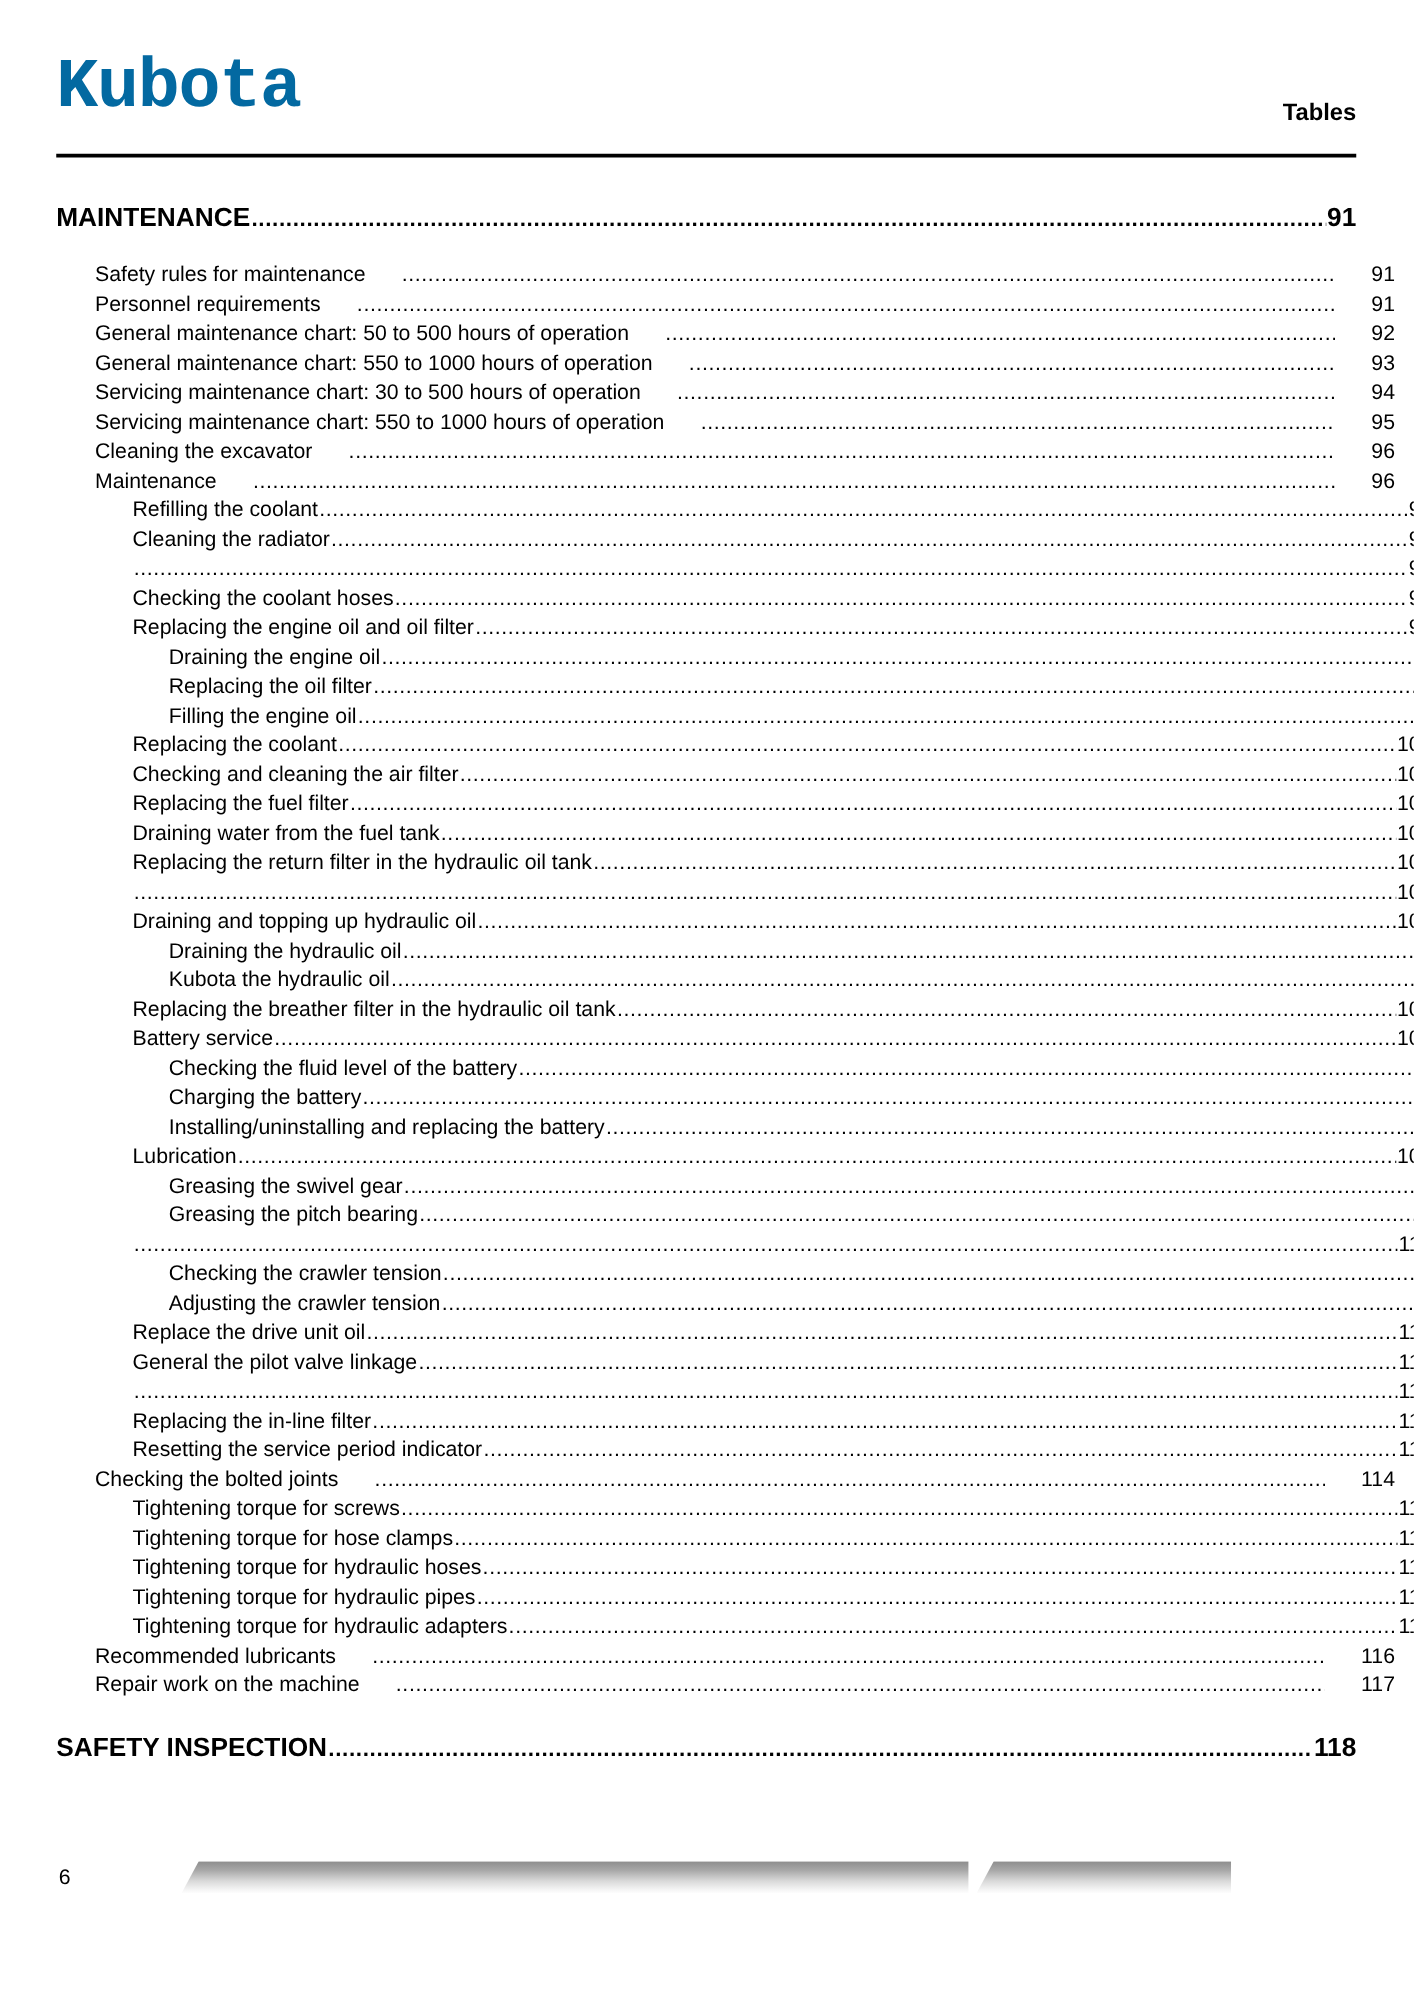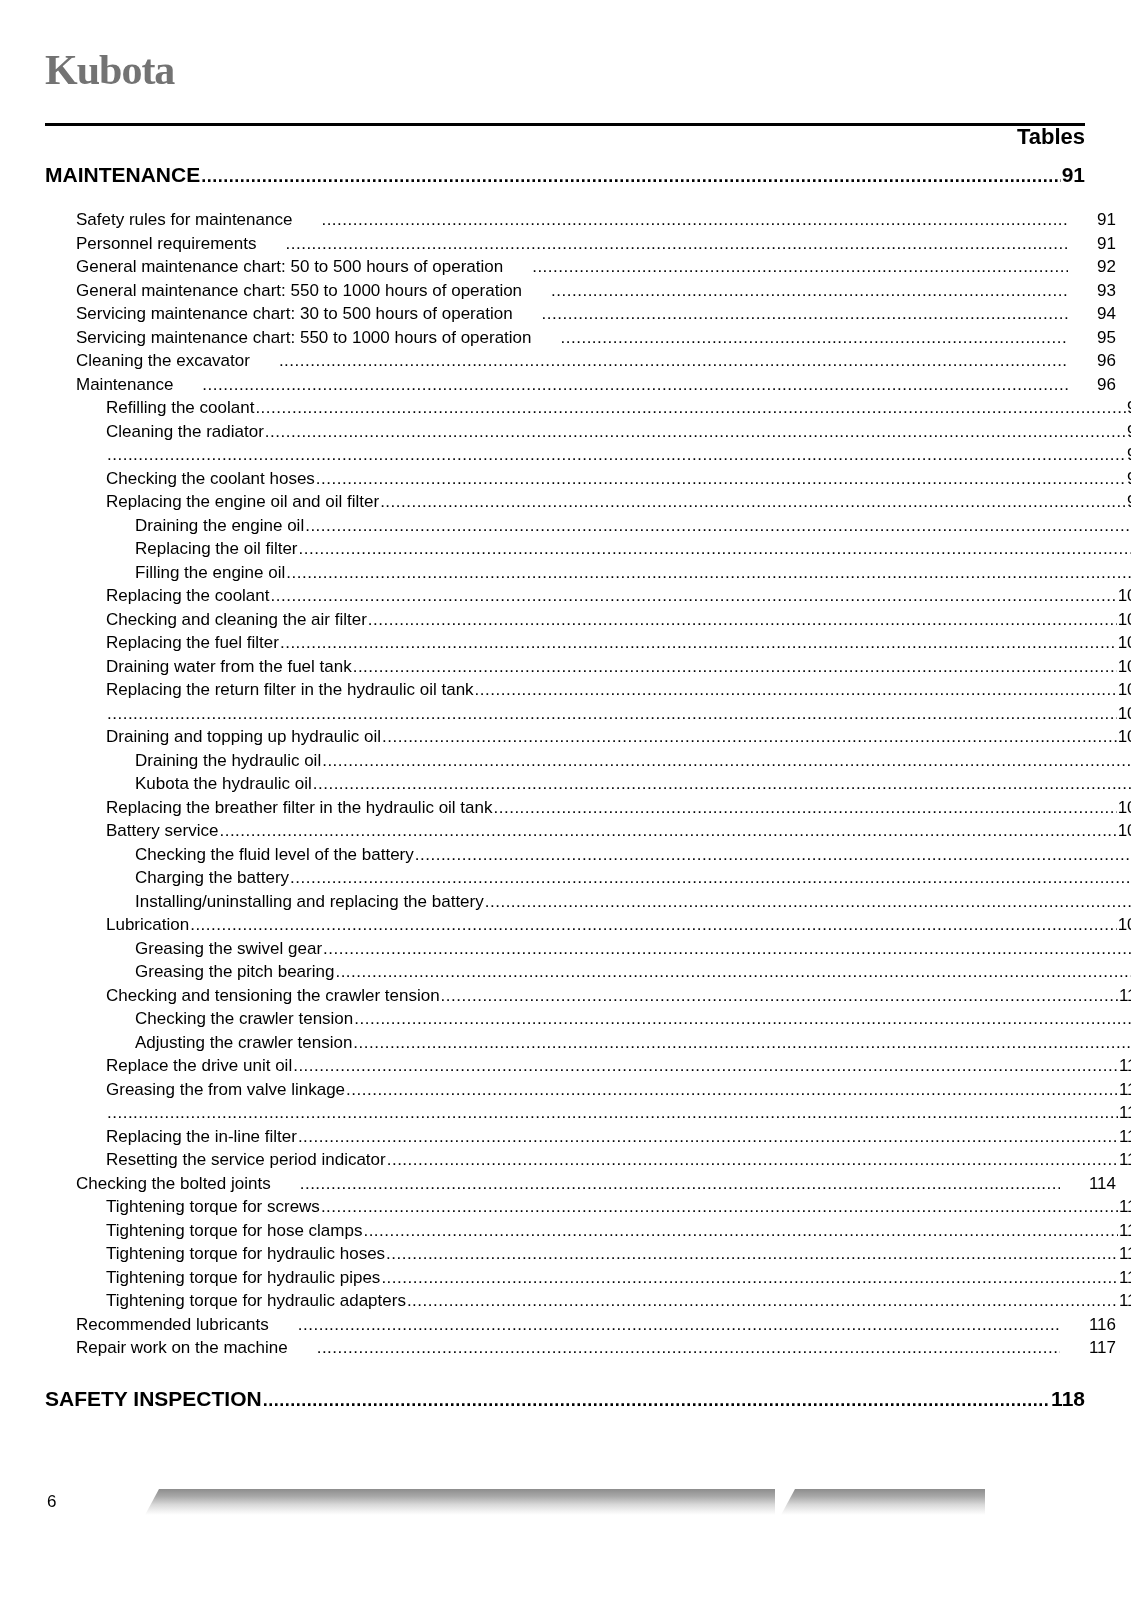--- a/index.html
+++ b/index.html
@@ -28,35 +28,34 @@
     position: absolute;
     left: 45px;
     top: 42px;
     width: 1040px;
     height: 80px;
   }
   .logo {
     position: absolute;
     left: 0;
     top: 0;
-    font-family: Liberation Serif, serif;
-    font-size: 42px;
+    font-family: Liberation Mono, monospace;
+    font-size: 56px;
     font-weight: bold;
     letter-spacing: -1px;
     line-height: 56px;
-    color: #737373;
+    color: #0369a1;
   }
   .header-title {
     position: absolute;
     right: 0;
     top: 38px;
-    font-size: 22px;
+    font-size: 19px;
     font-weight: bold;
     color: #000;
-    margin-top: 44px;
   }
   .header-rule {
     position: absolute;
     left: 45px;
     top: 123px;
     width: 1040px;
     height: 3px;
     background: #000;
   }
 
@@ -323,39 +322,38 @@
       </div>
       <div class="toc-row lvl3">
         <span class="toc-label">Greasing the swivel gear</span>
         <span class="toc-dots"> ............................................................................................................................................................................................................................................................................................................</span>
       </div>
       <div class="toc-row lvl3">
         <span class="toc-label">Greasing the pitch bearing</span>
         <span class="toc-dots"> ............................................................................................................................................................................................................................................................................................................</span>
       </div>
       <div class="toc-row lvl2">
-        <span class="toc-label">Checking and tensioning the crawler tension</span>
         <span class="toc-dots"> ............................................................................................................................................................................................................................................................................................................</span>
         <span class="toc-page">110</span>
       </div>
       <div class="toc-row lvl3">
         <span class="toc-label">Checking the crawler tension</span>
         <span class="toc-dots"> ............................................................................................................................................................................................................................................................................................................</span>
       </div>
       <div class="toc-row lvl3">
         <span class="toc-label">Adjusting the crawler tension</span>
         <span class="toc-dots"> ............................................................................................................................................................................................................................................................................................................</span>
       </div>
       <div class="toc-row lvl2">
         <span class="toc-label">Replace the drive unit oil</span>
         <span class="toc-dots"> ............................................................................................................................................................................................................................................................................................................</span>
         <span class="toc-page">112</span>
       </div>
       <div class="toc-row lvl2">
-        <span class="toc-label">Greasing the from valve linkage</span>
+        <span class="toc-label">General the pilot valve linkage</span>
         <span class="toc-dots"> ............................................................................................................................................................................................................................................................................................................</span>
         <span class="toc-page">112</span>
       </div>
       <div class="toc-row lvl2">
         <span class="toc-dots"> ............................................................................................................................................................................................................................................................................................................</span>
         <span class="toc-page">112</span>
       </div>
       <div class="toc-row lvl2">
         <span class="toc-label">Replacing the in-line filter</span>
         <span class="toc-dots"> ............................................................................................................................................................................................................................................................................................................</span>

